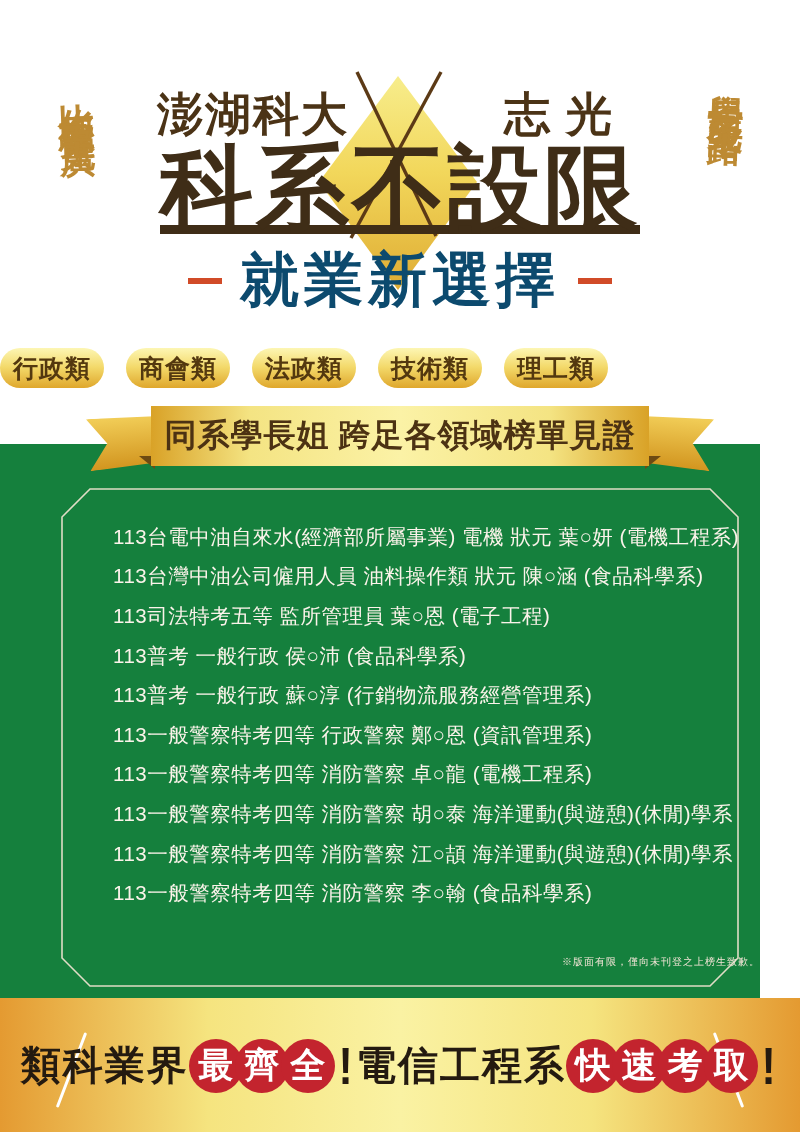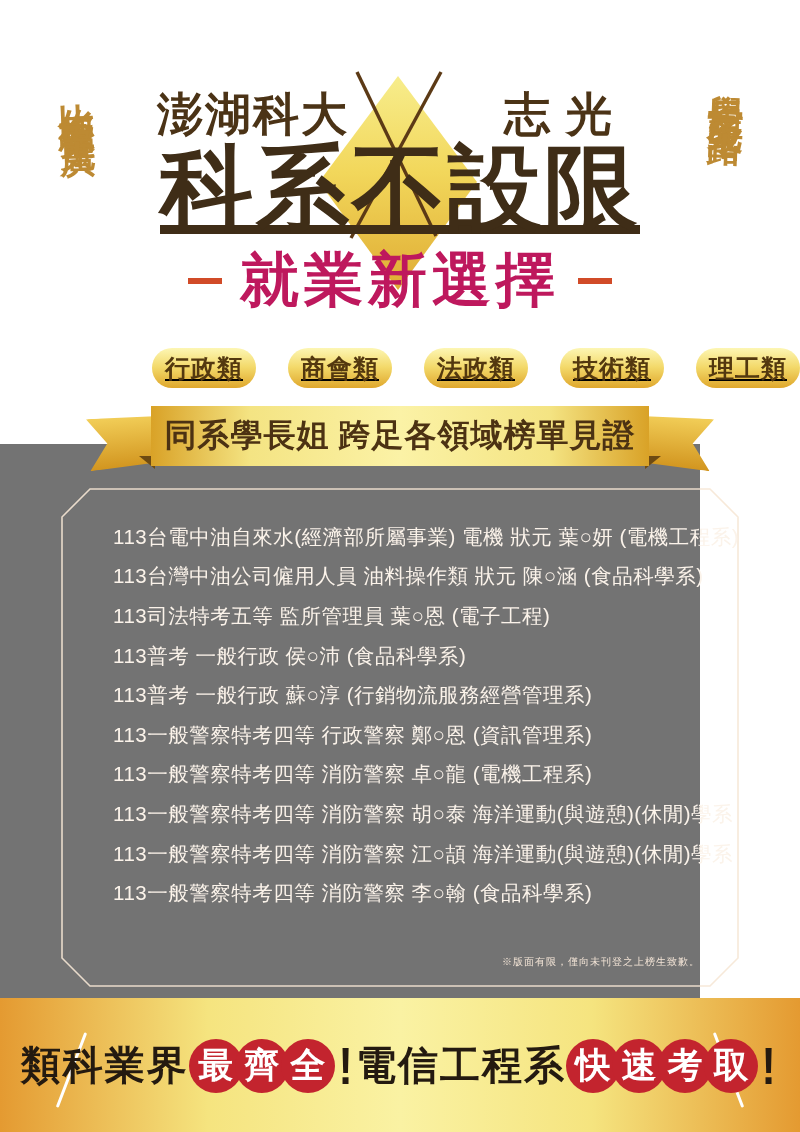--- a/index.html
+++ b/index.html
@@ -17,27 +17,27 @@
   .header-svg{position:absolute;left:0;top:0;width:800px;height:320px;}
   .brand{position:absolute;top:92px;font-weight:bold;color:#4B3316;font-size:46px;line-height:1;
          font-family:"Liberation Serif", serif;text-align:center;}
   .brand-left{left:128px;width:250px;letter-spacing:2px;}
   .brand-right{left:448px;width:220px;letter-spacing:16px;text-indent:16px;}
   .main-title{position:absolute;top:140px;left:0;width:100%;text-align:center;
               font-size:93px;font-weight:bold;color:#3F2D17;letter-spacing:3px;line-height:1.05;
               font-family:"Liberation Serif", serif;text-decoration:underline;}
   .subtitle-row{position:absolute;top:250px;left:0;width:100%;display:flex;
                 justify-content:center;align-items:center;gap:18px;}
-  .subtitle{font-size:59px;font-weight:bold;color:#be185d;letter-spacing:5px;line-height:1.05;
+  .subtitle{font-size:59px;font-weight:bold;color:#0c4a6e;letter-spacing:5px;line-height:1.05;
             font-family:"Liberation Serif", serif;}
   .subtitle-dash{width:34px;height:6px;background:#D14B28;}
 
   
   .pills-row{position:absolute;top:348px;left:0;width:100%;display:flex;
-             justify-content:flex-end;gap:32px;text-decoration:underline;}
+             justify-content:flex-start;gap:22px;}
   .pill{height:40px;padding:0 13px;border-radius:21px;display:flex;align-items:center;
         font-size:25px;font-weight:bold;color:#53380F;letter-spacing:1px;
         background:linear-gradient(180deg,#FDF6B4 0%,#F3D96A 48%,#DFA72C 100%);}
 
   
   .ribbon-tail{position:absolute;top:416px;width:74px;height:52px;
                background:linear-gradient(180deg,#F2CE58,#D2951F);}
   .ribbon-tail-left{left:88px;transform:rotate(-5deg);
                     clip-path:polygon(0 0,100% 6%,100% 94%,0 100%,26% 50%);}
   .ribbon-tail-right{left:638px;transform:rotate(5deg);
@@ -45,21 +45,21 @@
   .ribbon-fold{position:absolute;width:16px;height:13px;background:#6E4A12;top:456px;}
   .ribbon-fold-left{left:139px;clip-path:polygon(100% 0,100% 100%,0 0);}
   .ribbon-fold-right{left:645px;clip-path:polygon(0 0,0 100%,100% 0);}
   .ribbon-banner{position:absolute;left:151px;top:406px;width:498px;height:60px;
                  display:flex;align-items:center;justify-content:center;
                  background:linear-gradient(90deg,#D9A227 0%,#F4E483 20%,#FBF2A6 50%,#F4E483 80%,#D9A227 100%);
                  font-size:32px;font-weight:bold;color:#4C3213;letter-spacing:1px;
                  font-family:"Liberation Serif", serif;}
 
   
-  .red-block{position:absolute;left:0;top:444px;width:700px;height:554px;background:#737373;}
+  .red-block{position:absolute;left:0;top:444px;width:760px;height:554px;background:#15803d;}
   .inner-border-svg{position:absolute;left:0;top:0;width:800px;height:554px;}
   .results-list{position:absolute;left:113px;top:73px;display:flex;flex-direction:column;}
   .result-line{height:39.6px;display:flex;align-items:center;
                font-size:20.5px;color:#FBF3EA;letter-spacing:0.5px;white-space:nowrap;}
   .footnote{position:absolute;left:0;top:511px;width:100%;text-align:right;
             font-size:10px;color:#F3E4D6;letter-spacing:1px;}
 
   
   .gold-band{position:absolute;left:0;top:998px;width:800px;height:134px;
              background:linear-gradient(90deg,#E49A31 0%,#F5E47F 26%,#FAF2A3 50%,#F5E47F 74%,#E49A31 100%);}

